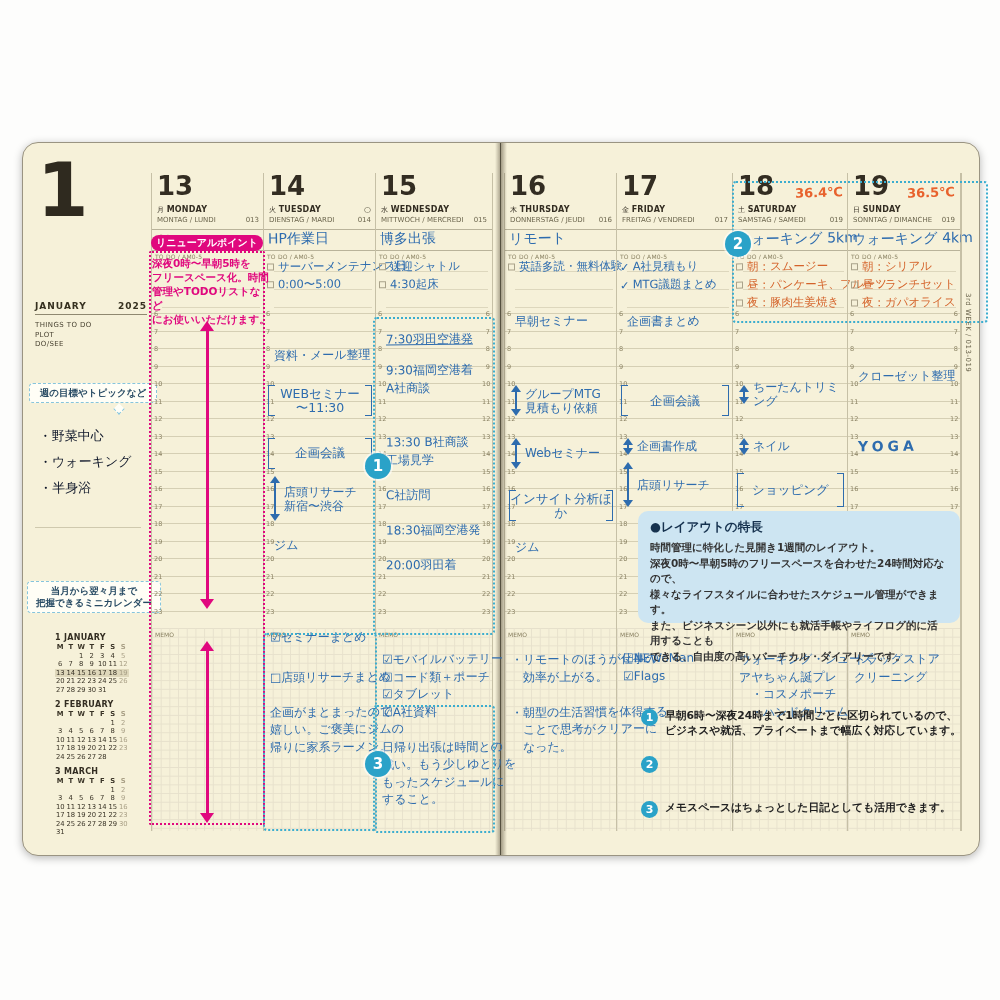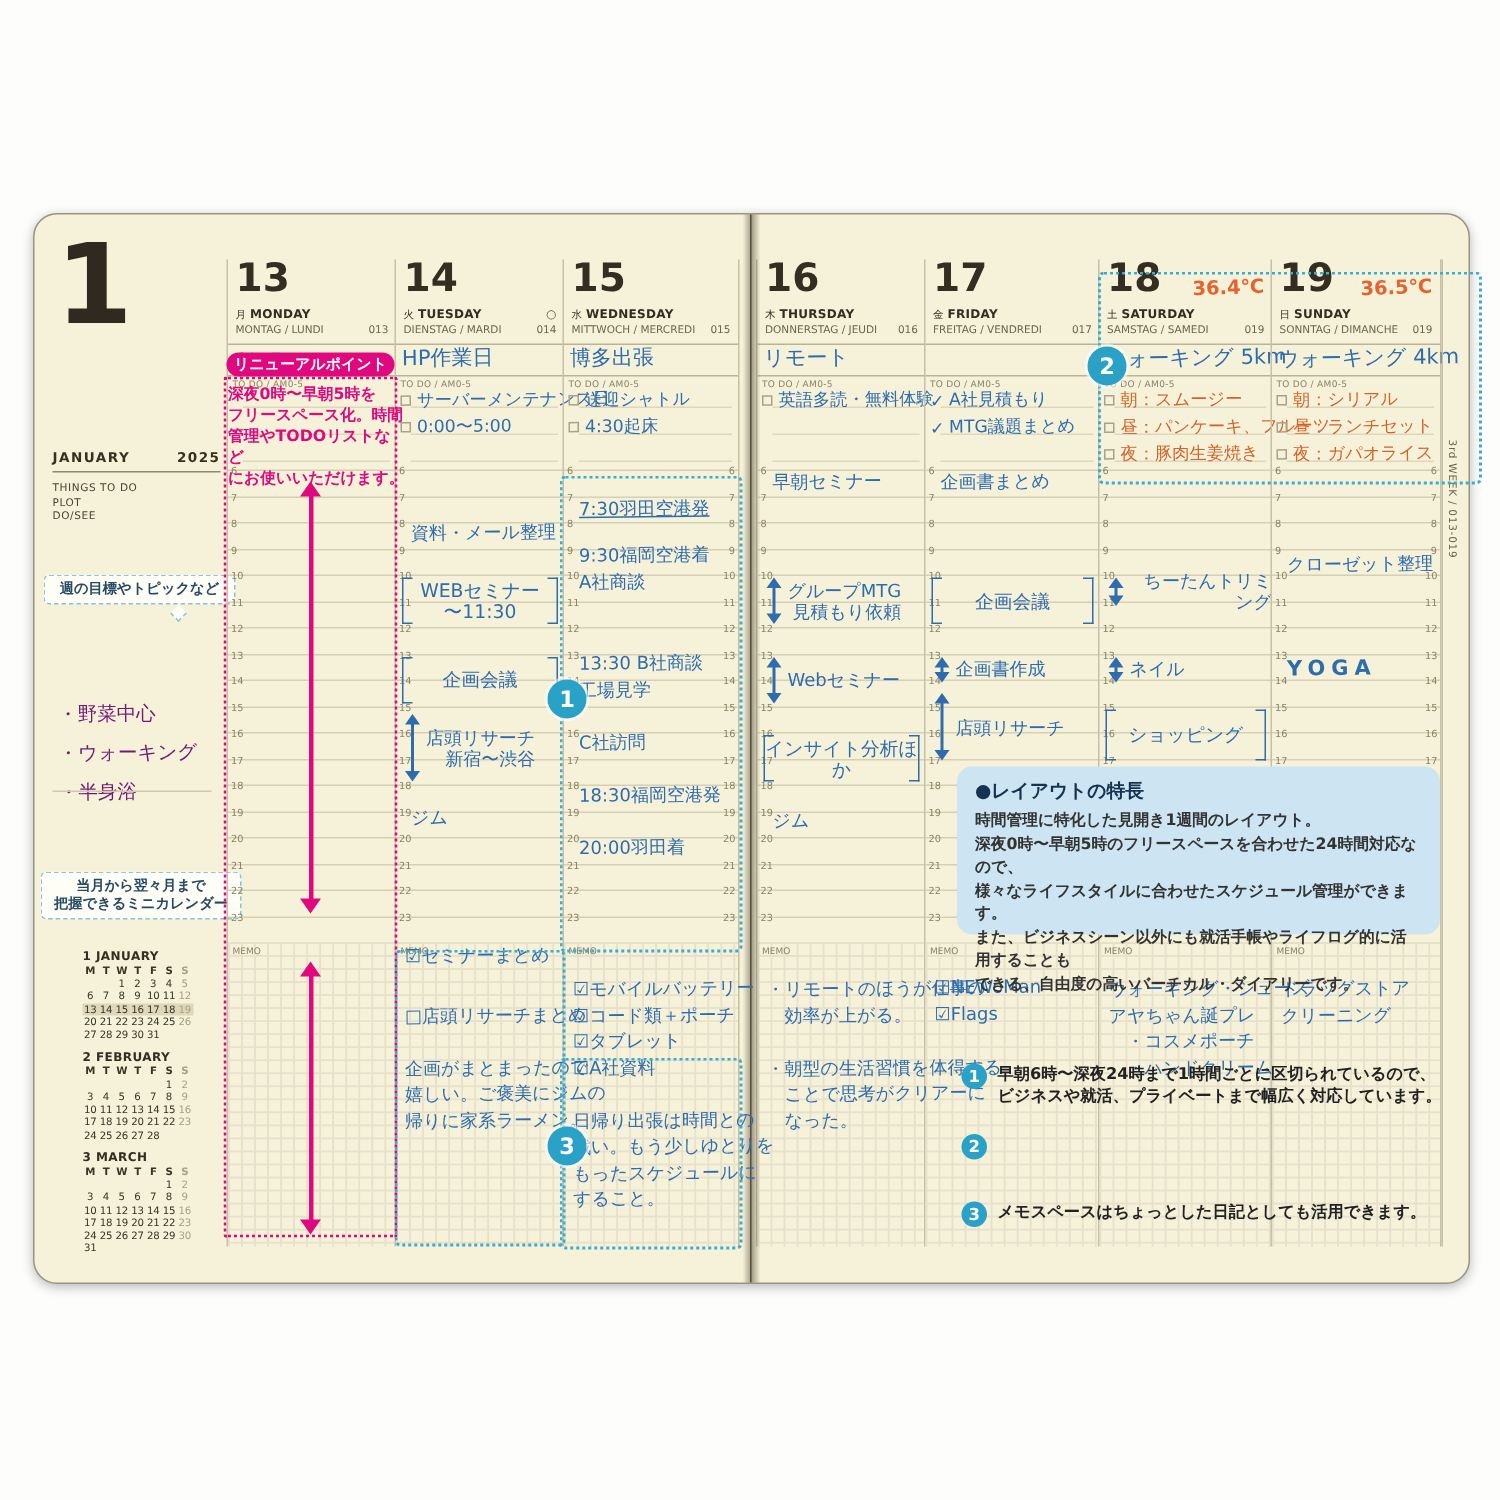--- a/index.html
+++ b/index.html
@@ -16,21 +16,21 @@
   
   #month-big{left:14px;top:10px;font-size:74px;font-weight:800;color:#2f2a1f;line-height:1;letter-spacing:-2px;}
   #month-row{left:12px;top:158px;width:112px;display:flex;justify-content:space-between;
     font-size:9px;font-weight:bold;color:#35301f;letter-spacing:1px;border-bottom:1px solid #8f8870;padding-bottom:3px;}
   #things{left:12px;top:178px;font-size:7px;line-height:9.5px;color:#4a4433;letter-spacing:.4px;}
   .callout{background:#fffef6;border:1.6px dashed #86c5dc;border-radius:4px;color:#274a63;
     font-weight:bold;text-align:center;padding:3px 2px;font-size:9.5px;line-height:12px;}
   #goal-callout{left:6px;top:240px;width:122px;}
   #goal-notch{left:92px;top:262px;width:7px;height:7px;background:#fffef6;border-right:1.6px dashed #86c5dc;
     border-bottom:1.6px dashed #86c5dc;transform:rotate(45deg);}
-  #goals{left:16px;top:280px;font-size:13px;line-height:26px;color:#701a75;transform:rotate(-.6deg);margin-top:41px;}
+  #goals{left:16px;top:280px;font-size:13px;line-height:26px;color:#0f172a;transform:rotate(-.6deg);}
   #left-sep{left:12px;top:384px;width:106px;border-top:1px solid #cfc9ae;}
   #minical-callout{left:4px;top:438px;width:128px;}
   #minicals{left:32px;top:490px;}
   .minical-title{font-size:8px;font-weight:bold;color:#332d22;margin-bottom:1px;letter-spacing:.3px;}
   .minical-grid{display:grid;grid-template-columns:repeat(7,10.5px);}
   .mc-cell{font-size:6.8px;height:8.5px;line-height:8.5px;text-align:center;color:#3a3427;}
   .mc-dow{font-weight:bold;}
   .mc-sun{color:#a89f85;}
   .mc-hl{background:#ded7ba;}
   
@@ -55,21 +55,21 @@
   .hour-label{position:absolute;left:2px;width:8px;font-size:6.5px;color:#8a8263;}
   .hour-label.right{left:auto;right:2px;text-align:right;}
   .entry{position:absolute;color:#2e6cae;font-size:12px;line-height:14px;white-space:pre-line;}
   .entry.plain{left:10px;transform:rotate(-.6deg);}
   .entry.yoga{letter-spacing:4px;font-weight:bold;font-size:14px;}
   .entry.bracket{left:4px;right:4px;display:flex;align-items:center;justify-content:center;text-align:center;font-size:12.5px;}
   .entry.bracket::before{content:"";position:absolute;left:0;top:0;bottom:0;width:6px;
     border-left:1.5px solid #2e6cae;border-top:1.5px solid #2e6cae;border-bottom:1.5px solid #2e6cae;}
   .entry.bracket::after{content:"";position:absolute;right:0;top:0;bottom:0;width:6px;
     border-right:1.5px solid #2e6cae;border-top:1.5px solid #2e6cae;border-bottom:1.5px solid #2e6cae;}
-  .entry.arrowed{left:20px;display:flex;align-items:center;text-align:right;}
+  .entry.arrowed{left:20px;display:flex;align-items:center;}
   .varrow{position:absolute;left:6px;width:10px;}
   .varrow .vl{position:absolute;left:4px;top:5px;bottom:5px;width:1.6px;background:#2e6cae;}
   .varrow .tu{position:absolute;top:0;left:0;border-left:5px solid transparent;border-right:5px solid transparent;border-bottom:7px solid #2e6cae;}
   .varrow .td{position:absolute;bottom:0;left:0;border-left:5px solid transparent;border-right:5px solid transparent;border-top:7px solid #2e6cae;}
   .memo-area{position:absolute;left:0;right:0;top:455px;height:203px;
     background-image:linear-gradient(to right,#e7e1cc 1px,transparent 1px),linear-gradient(to bottom,#e7e1cc 1px,transparent 1px);
     background-size:8.7px 8.7px;}
   .memo-top{position:absolute;left:0;right:0;top:455px;border-top:1px solid #b9b39a;}
   .memo-label{position:absolute;left:3px;top:458px;font-size:6px;color:#8a8263;z-index:2;}
   .memo-line{position:absolute;left:6px;font-size:12px;color:#2e6cae;white-space:nowrap;z-index:2;transform:rotate(-.5deg);}

